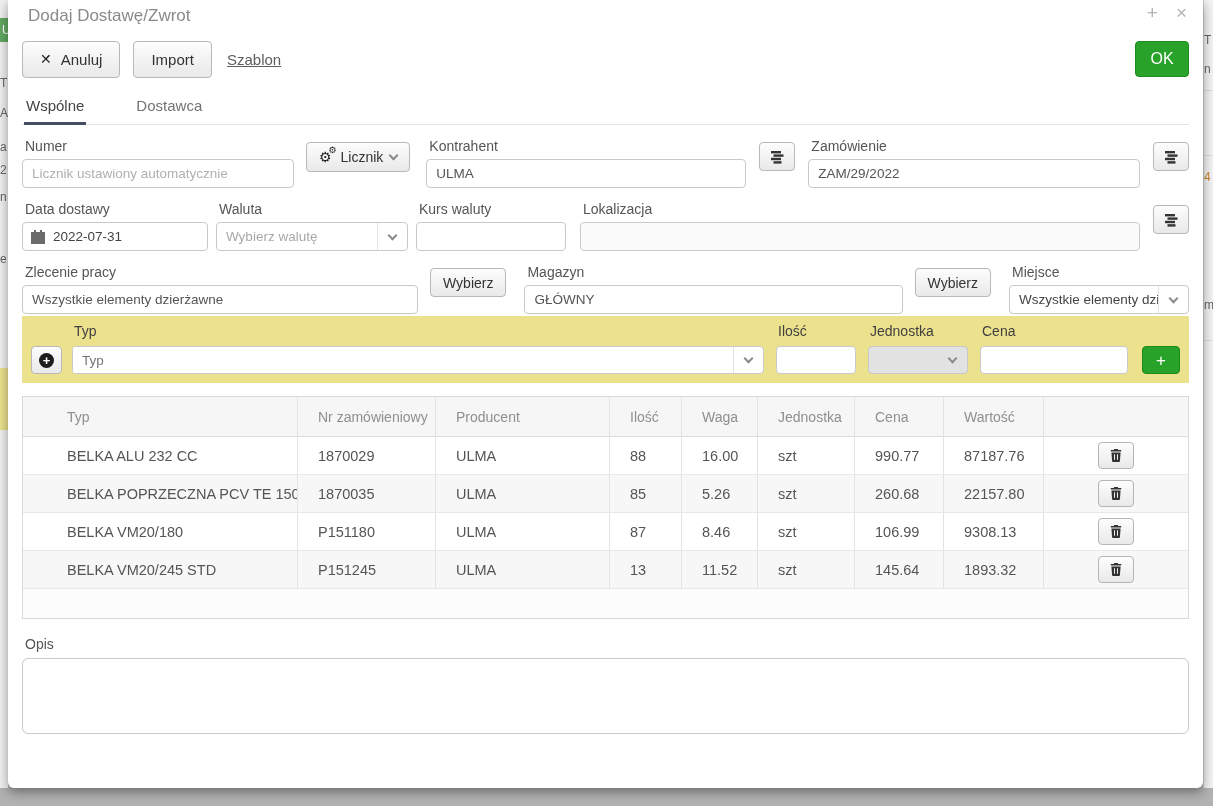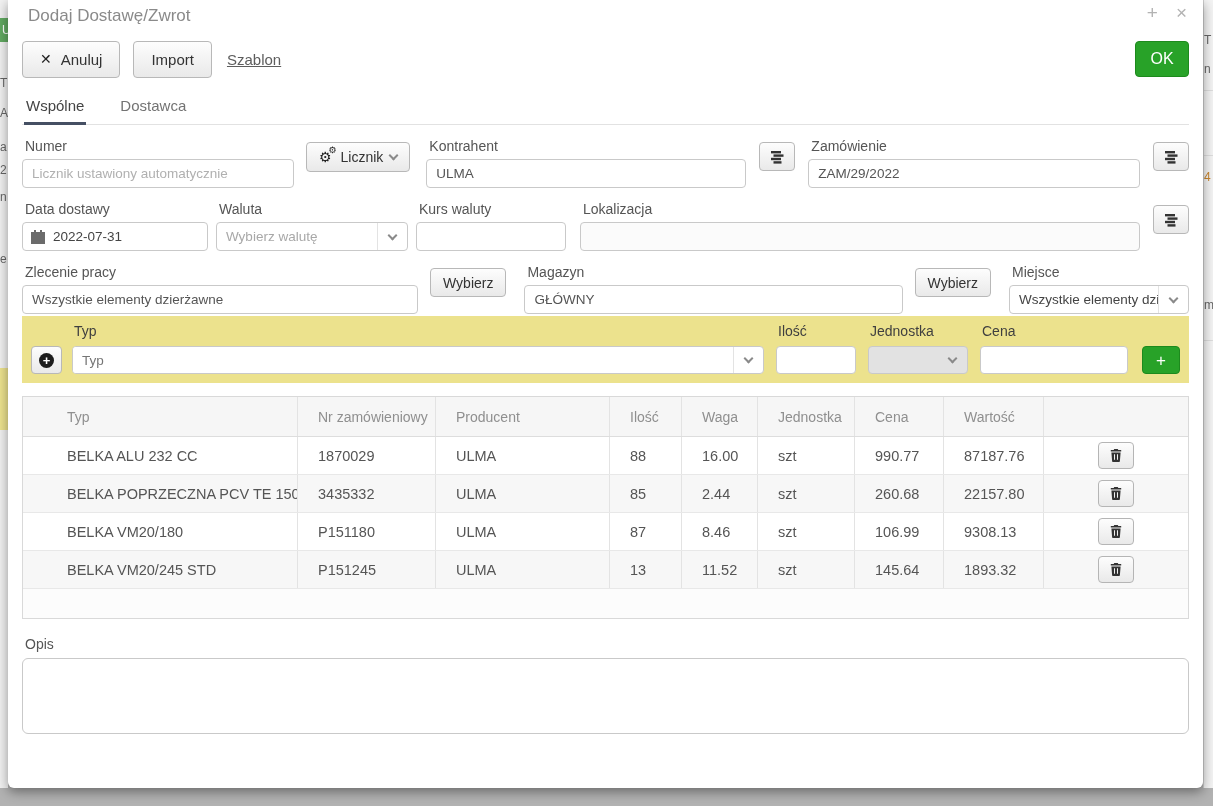--- a/index.html
+++ b/index.html
@@ -28,21 +28,21 @@
   .btn { height:37px; padding:0 17px; border:1px solid #b8b8b8; border-radius:4px;
          background:linear-gradient(#fdfdfd,#e9e9e9); font-size:15px; color:#333;
          display:inline-flex; align-items:center; gap:9px; cursor:pointer; font-family:inherit; }
   .btn .x-glyph { font-weight:bold; font-size:14px; color:#222; }
   .btn-import { margin-left:13px; }
   .link { margin-left:15px; font-size:15px; color:#5d5d5d; text-decoration:underline; cursor:pointer; }
   .btn-ok { position:absolute; right:0; top:1px; height:36px; width:54px; justify-content:center; padding:0;
             background:var(--accent-green,#28a228); border:1px solid #1d8a1d; color:#fff; font-size:16px; }
 
   
-  .tabs { display:flex; gap:32px; margin-top:15px; border-bottom:1px solid #e2e2e2; padding-left:2px; }
+  .tabs { display:flex; gap:48px; margin-top:15px; border-bottom:1px solid #e2e2e2; padding-left:2px; }
   .tab { font-size:15px; color:#737373; padding:4px 2px 10px; cursor:pointer; }
   .tab.active { color:#444; padding-bottom:7px; border-bottom:3px solid var(--tab-underline,#454f63); margin-bottom:-1px; }
 
   
   .frow { display:flex; align-items:center; }
   .fgroup { display:flex; flex-direction:column; }
   .fgroup label { font-size:14px; color:#555; margin:13px 0 5px 3px; }
   .ctrl { height:29px; border:1px solid #c9c9c9; border-radius:4px; background:#fff;
           font-size:13.5px; color:#555; padding:0 9px; width:100%; font-family:inherit; }
   input.ctrl::placeholder { color:#b0b0b0; }
@@ -347,24 +347,24 @@
             <div class="tcell actions">
               <button class="trash-btn">
                 <svg width="12" height="13" viewBox="0 0 12 13">
                   <path fill="#333" d="M4.2 0h3.6l.5 1h2.9v1.6H.8V1h2.9L4.2 0zM1.4 3.4h9.2L9.9 12c0 .6-.5 1-1 1H3.1c-.5 0-1-.4-1-1L1.4 3.4zM4 5.2v5.6h1V5.2H4zm3 0v5.6h1V5.2H7z"></path>
                 </svg>
               </button>
             </div>
           </div>
           <div class="trow striped">
             <div class="tcell c0">BELKA POPRZECZNA PCV TE 150 CC</div>
-            <div class="tcell c1">3435332</div>
+            <div class="tcell c1">1870035</div>
             <div class="tcell c2">ULMA</div>
             <div class="tcell c3">85</div>
-            <div class="tcell c4">2.44</div>
+            <div class="tcell c4">5.26</div>
             <div class="tcell c5">szt</div>
             <div class="tcell c6">260.68</div>
             <div class="tcell c7">22157.80</div>
             <div class="tcell actions">
               <button class="trash-btn">
                 <svg width="12" height="13" viewBox="0 0 12 13">
                   <path fill="#333" d="M4.2 0h3.6l.5 1h2.9v1.6H.8V1h2.9L4.2 0zM1.4 3.4h9.2L9.9 12c0 .6-.5 1-1 1H3.1c-.5 0-1-.4-1-1L1.4 3.4zM4 5.2v5.6h1V5.2H4zm3 0v5.6h1V5.2H7z"></path>
                 </svg>
               </button>
             </div>

